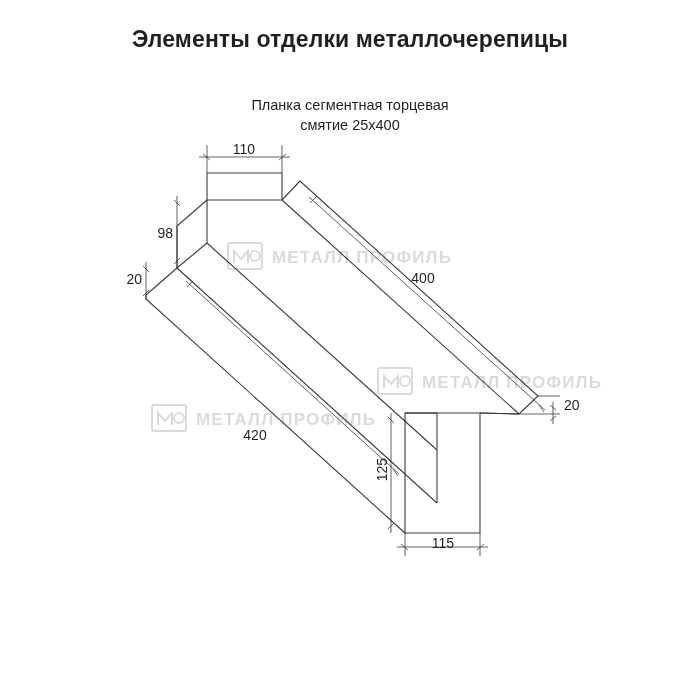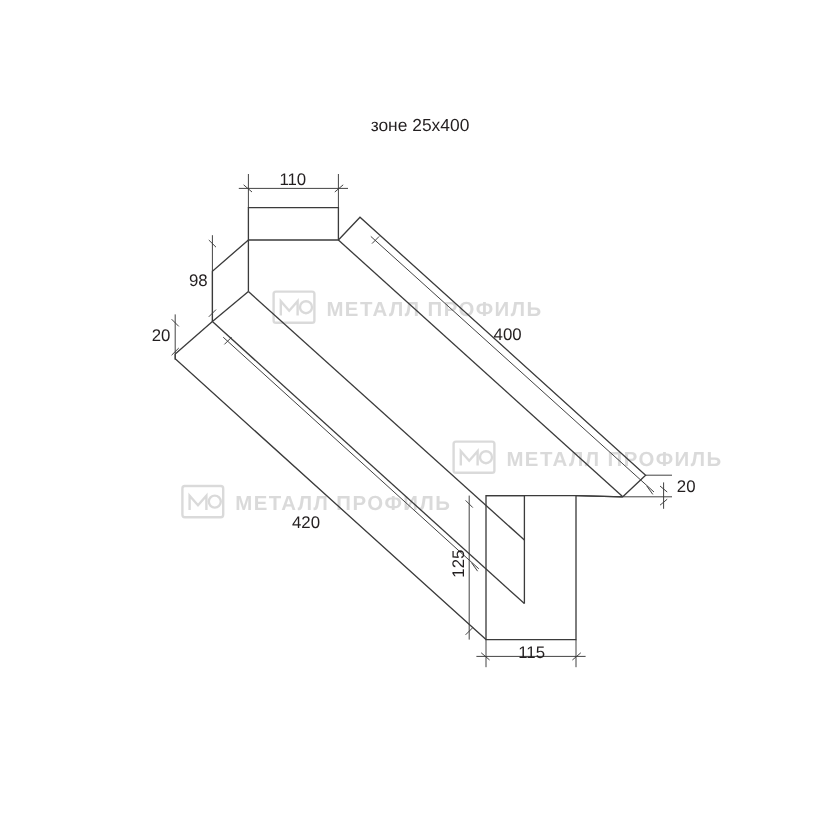--- a/index.html
+++ b/index.html
@@ -75,23 +75,25 @@
     fill: none;
     stroke: #d9d9d9;
     stroke-width: 2;
   }
 </style>
 </head>
 <body>
 
 <div class="page">
 
+  <div class="title">Элементы отделки металлочерепицы</div>
 
   <div class="subtitle">
-    <div>зоне 25х400</div>
+    <div>Планка сегментная торцевая</div>
+    <div>смятие 25х400</div>
   </div>
 
   <svg class="drawing" width="700" height="700" viewBox="0 0 700 700">
 
     <g class="wm" opacity="0.95">
       <g transform="translate(228,243)">
         <rect x="0" y="0" width="34" height="26" rx="2"></rect>
         <path d="M6 20 L6 8 L13 16 L20 8 L20 20"></path>
         <circle cx="27" cy="13" r="5"></circle>
         <text x="44" y="20">МЕТАЛЛ ПРОФИЛЬ</text>

